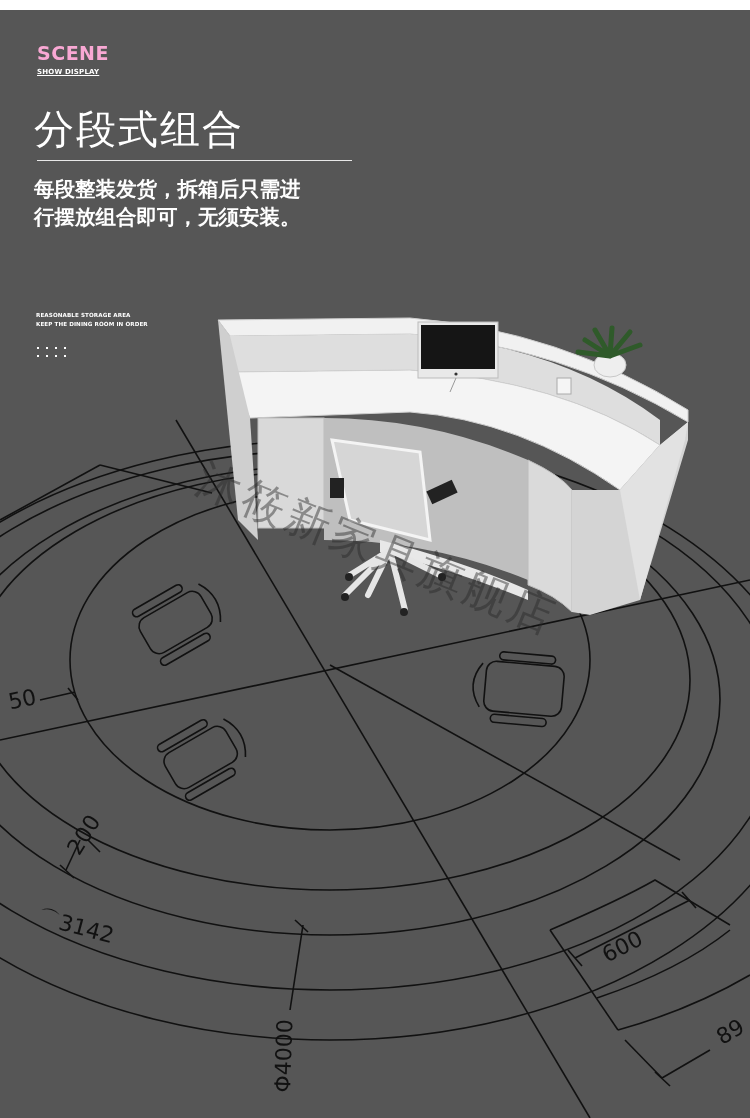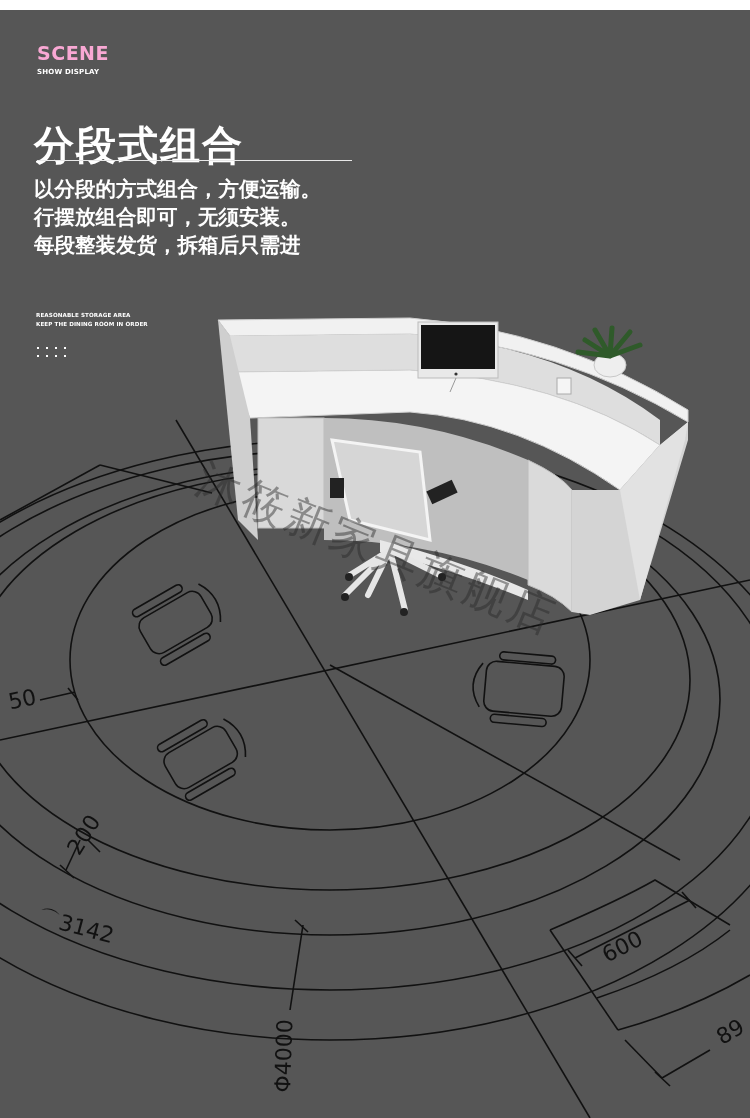--- a/index.html
+++ b/index.html
@@ -2,22 +2,22 @@
 <html><head>
 <meta charset="utf-8">
 <style>
   * { margin: 0; padding: 0; box-sizing: border-box; }
   html, body { width: 750px; height: 1118px; overflow: hidden; background: #ffffff; }
   body { font-family: "DejaVu Sans", "Liberation Sans", sans-serif; position: relative; }
   .top-strip { position: absolute; left: 0; top: 0; width: 750px; height: 10px; background: #ffffff; }
   .canvas { position: absolute; left: 0; top: 10px; width: 750px; height: 1108px; background: #565656; overflow: hidden; }
   .floor-svg { position: absolute; left: 0; top: 0; width: 750px; height: 1108px; }
   .scene-title { position: absolute; left: 37px; top: 32px; color: #f9a8d4; font-family: "DejaVu Sans", sans-serif; font-weight: bold; font-size: 19px; letter-spacing: 0.5px; }
-  .scene-sub { position: absolute; left: 37px; top: 58px; color: #ffffff; font-size: 7px; letter-spacing: 0.2px; font-weight: bold; }
-  .headline { position: absolute; left: 34px; top: 108px; color: #ffffff; font-weight: bold; font-size: 40px; letter-spacing: 2px; }
+  .scene-sub { position: absolute; left: 37px; top: 58px; color: #ffffff; font-size: 7px; letter-spacing: 0.2px; font-weight: bold; text-decoration: underline; }
+  .headline { position: absolute; left: 34px; top: 92px; color: #ffffff; font-weight: normal; font-size: 40px; letter-spacing: 2px; }
   .divider { position: absolute; left: 37px; top: 150px; width: 315px; height: 1px; background: #e8e8e8; }
   .desc { position: absolute; left: 34px; top: 165px; width: 330px; color: #ffffff; font-weight: bold; font-size: 20.5px; line-height: 28px; }
   .desc div { white-space: nowrap; }
   .small-caps { position: absolute; left: 36px; top: 301px; color: #ffffff; font-size: 5.6px; line-height: 9px; font-weight: bold; letter-spacing: 0.1px; }
   .dots { position: absolute; left: 37px; top: 337px; width: 34px; height: 14px; }
   .dots span { position: absolute; width: 2px; height: 2px; background: #ffffff; }
   .dim-label { position: absolute; color: #111; font-family: "DejaVu Sans", sans-serif; font-size: 22px; white-space: nowrap; transform-origin: left top; }
   .watermark { position: absolute; left: 210px; top: 440px; color: rgba(40,40,40,0.45); font-family: "DejaVu Serif", serif; font-size: 44px; transform: rotate(22deg); transform-origin: left top; white-space: nowrap; letter-spacing: 4px; }
 </style>
 </head>
@@ -136,23 +136,22 @@
   <div class="dim-label" style="left:598px; top:935px; transform: rotate(-27deg);">600</div>
   <div class="dim-label" style="left:712px; top:1018px; transform: rotate(-30deg);">89</div>
 
   <div class="watermark">沐筱新家具旗舰店</div>
 
   <div class="scene-title">SCENE</div>
   <div class="scene-sub">SHOW DISPLAY</div>
   <div class="headline">分段式组合</div>
   <div class="divider"></div>
   <div class="desc">
-    <div>以分段的方式组合，方便运输。</div>
+    <div>每段整装发货，拆箱后只需进</div>
     <div>行摆放组合即可，无须安装。</div>
-    <div>每段整装发货，拆箱后只需进</div>
   </div>
   <div class="small-caps">
     <div>REASONABLE STORAGE AREA</div>
     <div>KEEP THE DINING ROOM IN ORDER</div>
   </div>
   <div class="dots">
     <span style="left:0;top:0"></span>
       <span style="left:9px;top:0"></span>
       <span style="left:18px;top:0"></span>
       <span style="left:27px;top:0"></span>

